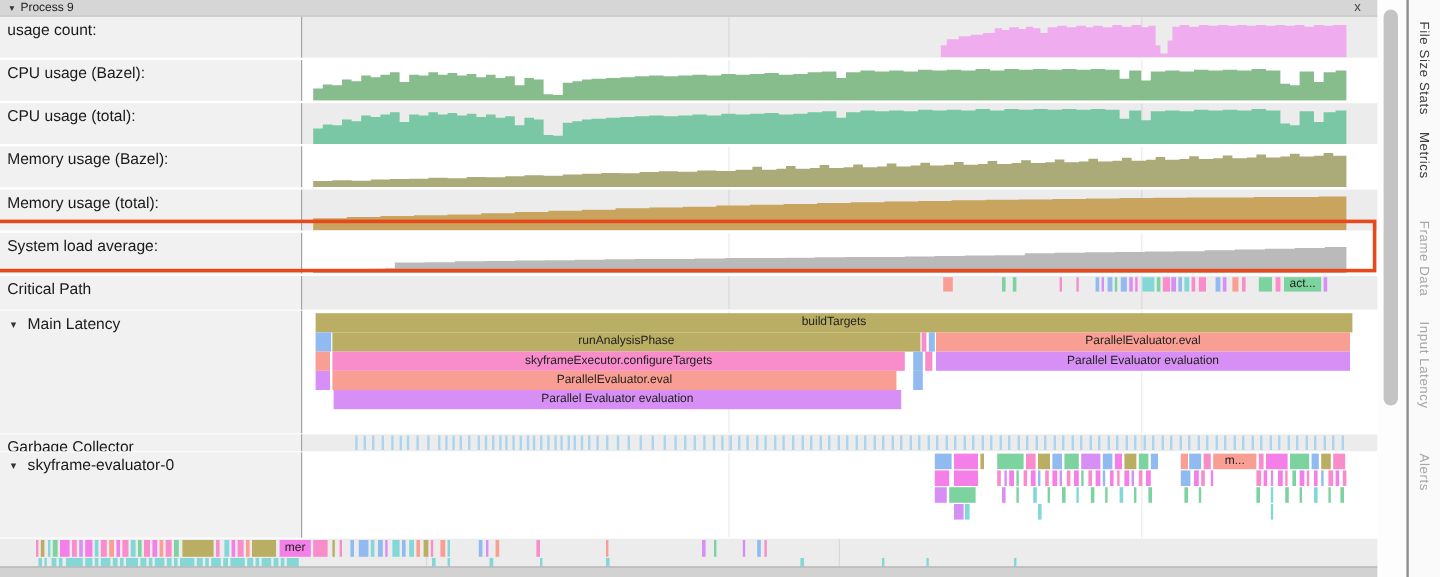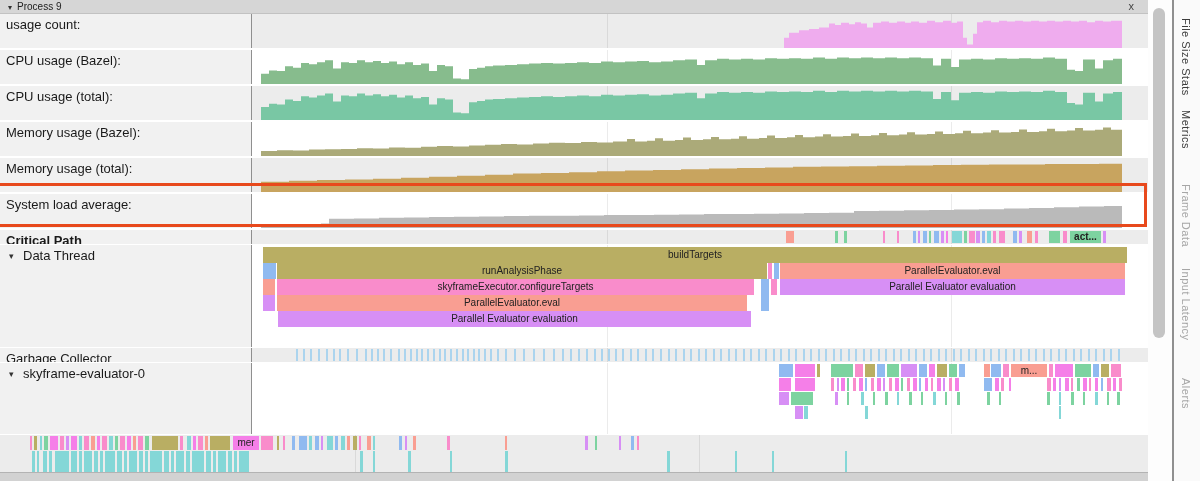--- a/index.html
+++ b/index.html
@@ -105,21 +105,21 @@
         <div class="row" style="height: 34px; margin-bottom: 2px;">
           <div class="label-col"><span>System load average:</span></div>
           <div class="chart-col" style="background: rgb(255, 255, 255);">
             <div class="gridline" style="left: 355px;"></div>
             <div class="gridline" style="left: 699px;"></div>
             <svg width="895" height="34">
               <path d="M9,34 V30.6 H32 V30.3 H55 V29.9 H69 V29.6 H77 V24.8 H102 V24.5 H127 V23.8 H152 V23.5 H177 V23.1 H202 V22.8 H227 V22.4 H252 V22.1 H277 V21.8 H302 V21.8 H327 V21.4 H352 V21.1 H377 V21.1 H402 V20.7 H427 V20.4 H452 V20.1 H477 V20.1 H502 V19.7 H527 V19.4 H552 V19.0 H577 V18.7 H602 V17.0 H627 V16.7 H652 V16.3 H677 V16.0 H702 V15.6 H727 V15.3 H752 V14.6 H777 V13.9 H802 V13.3 H827 V12.6 H852 V11.9 H870 V11.6  H870 V34 Z" fill="#bababa"></path>
             </svg>
           </div>
         </div>
-        <div class="row" style="height: 14px; margin-bottom: 1px; font-weight: bold;">
+        <div class="row" style="height: 28px; margin-bottom: 1px;">
           <div class="label-col"><span>Critical Path</span></div>
           <div class="chart-col" style="background: rgb(236, 236, 236);">
             <div class="gridline" style="left: 355px;"></div>
             <div class="gridline" style="left: 699px;"></div>
             <div class="bar" style="left: 534px; top: 1px; width: 8px; height: 12px; background: rgb(249, 158, 146); line-height: 12px;"></div>
             <div class="bar" style="left: 583px; top: 1px; width: 3px; height: 12px; background: rgb(125, 211, 160); line-height: 12px;"></div>
             <div class="bar" style="left: 592px; top: 1px; width: 3px; height: 12px; background: rgb(125, 211, 160); line-height: 12px;"></div>
             <div class="bar" style="left: 631px; top: 1px; width: 2px; height: 12px; background: rgb(249, 140, 203); line-height: 12px;"></div>
             <div class="bar" style="left: 645px; top: 1px; width: 2px; height: 12px; background: rgb(249, 140, 203); line-height: 12px;"></div>
             <div class="bar" style="left: 661px; top: 1px; width: 3px; height: 12px; background: rgb(144, 186, 240); line-height: 12px;"></div>
@@ -141,21 +141,21 @@
             <div class="bar" style="left: 767px; top: 1px; width: 3px; height: 12px; background: rgb(215, 143, 245); line-height: 12px;"></div>
             <div class="bar" style="left: 775px; top: 1px; width: 5px; height: 12px; background: rgb(249, 158, 146); line-height: 12px;"></div>
             <div class="bar" style="left: 783px; top: 1px; width: 3px; height: 12px; background: rgb(249, 140, 203); line-height: 12px;"></div>
             <div class="bar" style="left: 797px; top: 1px; width: 11px; height: 12px; background: rgb(125, 211, 160); line-height: 12px;"></div>
             <div class="bar" style="left: 811px; top: 1px; width: 4px; height: 12px; background: rgb(249, 140, 203); line-height: 12px;"></div>
             <div class="bar" style="left: 818px; top: 1px; width: 31px; height: 12px; background: rgb(125, 211, 160); line-height: 12px;">act...</div>
             <div class="bar" style="left: 851px; top: 1px; width: 3px; height: 12px; background: rgb(215, 143, 245); line-height: 12px;"></div>
           </div>
         </div>
         <div class="row" style="height: 102px; margin-bottom: 1px;">
-          <div class="label-col"><span class="arrow">▾</span><span>Data Thread</span></div>
+          <div class="label-col"><span class="arrow">▾</span><span>Main Latency</span></div>
           <div class="chart-col" style="background: rgb(255, 255, 255);">
             <div class="gridline" style="left: 355px;"></div>
             <div class="gridline" style="left: 699px;"></div>
             <div class="bar" style="left: 11px; top: 2px; width: 864px; height: 16px; background: rgb(185, 174, 99); line-height: 16px;">buildTargets</div>
             <div class="bar" style="left: 11px; top: 18px; width: 13px; height: 16px; background: rgb(144, 186, 240); line-height: 16px;"></div>
             <div class="bar" style="left: 25px; top: 18px; width: 490px; height: 16px; background: rgb(185, 174, 99); line-height: 16px;">runAnalysisPhase</div>
             <div class="bar" style="left: 516px; top: 18px; width: 4px; height: 16px; background: rgb(249, 140, 203); line-height: 16px;"></div>
             <div class="bar" style="left: 522px; top: 18px; width: 5px; height: 16px; background: rgb(144, 186, 240); line-height: 16px;"></div>
             <div class="bar" style="left: 528px; top: 18px; width: 345px; height: 16px; background: rgb(249, 158, 146); line-height: 16px;">ParallelEvaluator.eval</div>
             <div class="bar" style="left: 11px; top: 34px; width: 12px; height: 16px; background: rgb(249, 158, 146); line-height: 16px;"></div>

